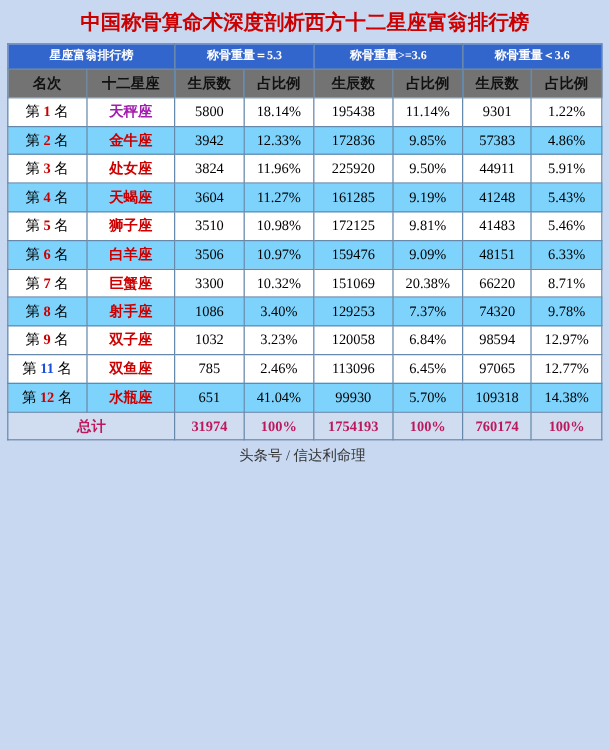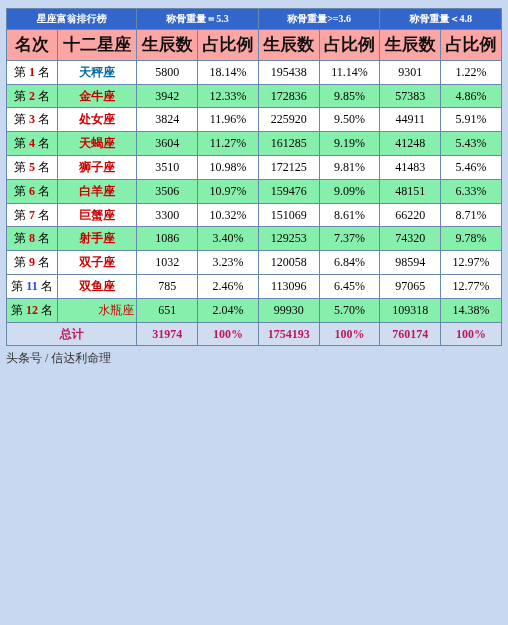--- a/index.html
+++ b/index.html
@@ -33,63 +33,64 @@
       padding: 3px 2px;
       line-height: 1.4;
     }
     .header-main {
       background: #3366cc;
       color: white;
       font-weight: bold;
       font-size: 10px;
     }
     .header-sub {
-      background: #fca5a5;
+      background: #737373;
       color: #111;
       font-weight: bold;
-      font-size: 17px;
-    }
-    .row-even { background: #86efac; }
+      font-size: 12px;
+    }
+    .row-even { background: #7dd3fc; }
     .row-odd  { background: #ffffff; }
     .total-row td { background: #d0ddf0; font-weight: bold; color: #be185d; }
     .footer {
-      text-align: left;
+      text-align: center;
       color: #333;
       font-size: 12px;
       margin-top: 4px;
       padding-right: 4px;
     }
   </style>
 </head>
 <body>
 
 <div class="container">
+  <div class="title">中国称骨算命术深度剖析西方十二星座富翁排行榜</div>
   <table>
     <thead>
       <tr>
         <th colspan="2" class="header-main">星座富翁排行榜</th>
         <th colspan="2" class="header-main">称骨重量＝5.3</th>
         <th colspan="2" class="header-main">称骨重量&gt;=3.6</th>
-        <th colspan="2" class="header-main">称骨重量＜4.8</th>
+        <th colspan="2" class="header-main">称骨重量＜3.6</th>
       </tr>
       <tr>
         <th class="header-sub">名次</th>
         <th class="header-sub">十二星座</th>
         <th class="header-sub">生辰数</th>
         <th class="header-sub">占比例</th>
         <th class="header-sub">生辰数</th>
         <th class="header-sub">占比例</th>
         <th class="header-sub">生辰数</th>
         <th class="header-sub">占比例</th>
       </tr>
     </thead>
     <tbody id="table-body">
     <tr class="row-odd">
           <td style="white-space: nowrap;">第 <span style="color:#cc0000;font-weight:bold">1</span> 名</td>
-          <td style="color: #0369a1; font-weight: bold;">天秤座</td>
+          <td style="color: #a21caf; font-weight: bold;">天秤座</td>
           <td>5800</td>
           <td>18.14%</td>
           <td>195438</td>
           <td>11.14%</td>
           <td>9301</td>
           <td>1.22%</td>
         </tr>
         <tr class="row-even">
           <td style="white-space: nowrap;">第 <span style="color:#cc0000;font-weight:bold">2</span> 名</td>
           <td style="color: rgb(204, 0, 0); font-weight: bold;">金牛座</td>
@@ -139,21 +140,21 @@
           <td>9.09%</td>
           <td>48151</td>
           <td>6.33%</td>
         </tr>
         <tr class="row-odd">
           <td style="white-space: nowrap;">第 <span style="color:#cc0000;font-weight:bold">7</span> 名</td>
           <td style="color: rgb(204, 0, 0); font-weight: bold;">巨蟹座</td>
           <td>3300</td>
           <td>10.32%</td>
           <td>151069</td>
-          <td>8.61%</td>
+          <td>20.38%</td>
           <td>66220</td>
           <td>8.71%</td>
         </tr>
         <tr class="row-even">
           <td style="white-space: nowrap;">第 <span style="color:#cc0000;font-weight:bold">8</span> 名</td>
           <td style="color: rgb(204, 0, 0); font-weight: bold;">射手座</td>
           <td>1086</td>
           <td>3.40%</td>
           <td>129253</td>
           <td>7.37%</td>
@@ -175,23 +176,23 @@
           <td style="color: rgb(204, 0, 0); font-weight: bold;">双鱼座</td>
           <td>785</td>
           <td>2.46%</td>
           <td>113096</td>
           <td>6.45%</td>
           <td>97065</td>
           <td>12.77%</td>
         </tr>
         <tr class="row-even">
           <td style="white-space: nowrap;">第 <span style="color:#cc0000;font-weight:bold">12</span> 名</td>
-          <td style="color: rgb(204, 0, 0); font-weight: normal; text-align: right;">水瓶座</td>
+          <td style="color: rgb(204, 0, 0); font-weight: bold;">水瓶座</td>
           <td>651</td>
-          <td>2.04%</td>
+          <td>41.04%</td>
           <td>99930</td>
           <td>5.70%</td>
           <td>109318</td>
           <td>14.38%</td>
         </tr>
       </tbody>
     <tfoot>
       <tr class="total-row">
         <td colspan="2">总计</td>
         <td>31974</td>

